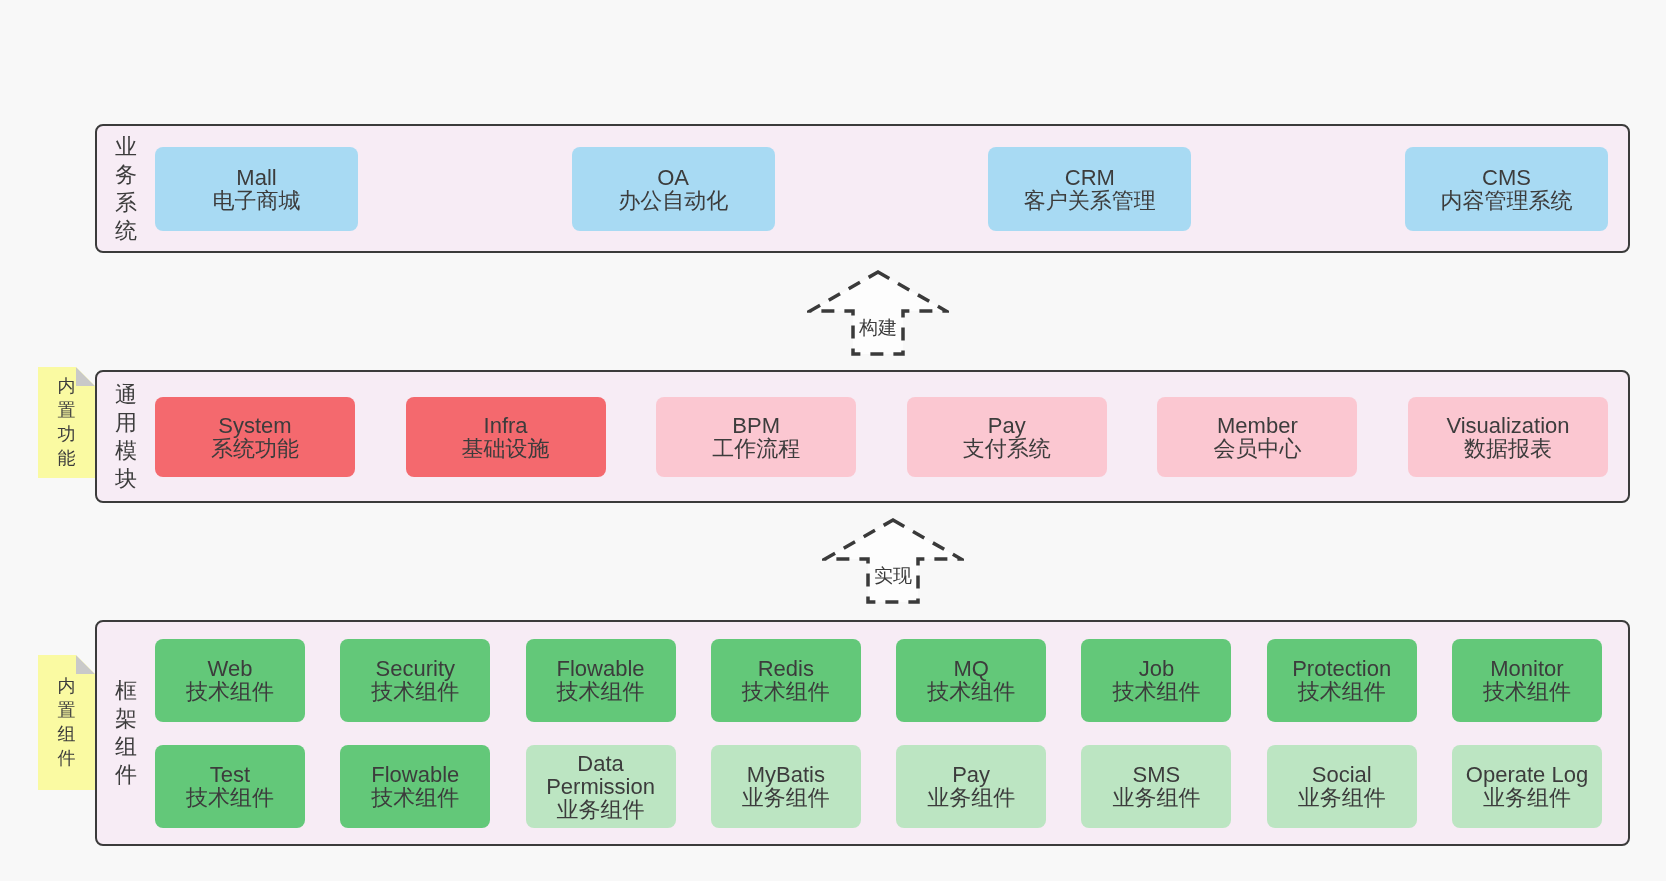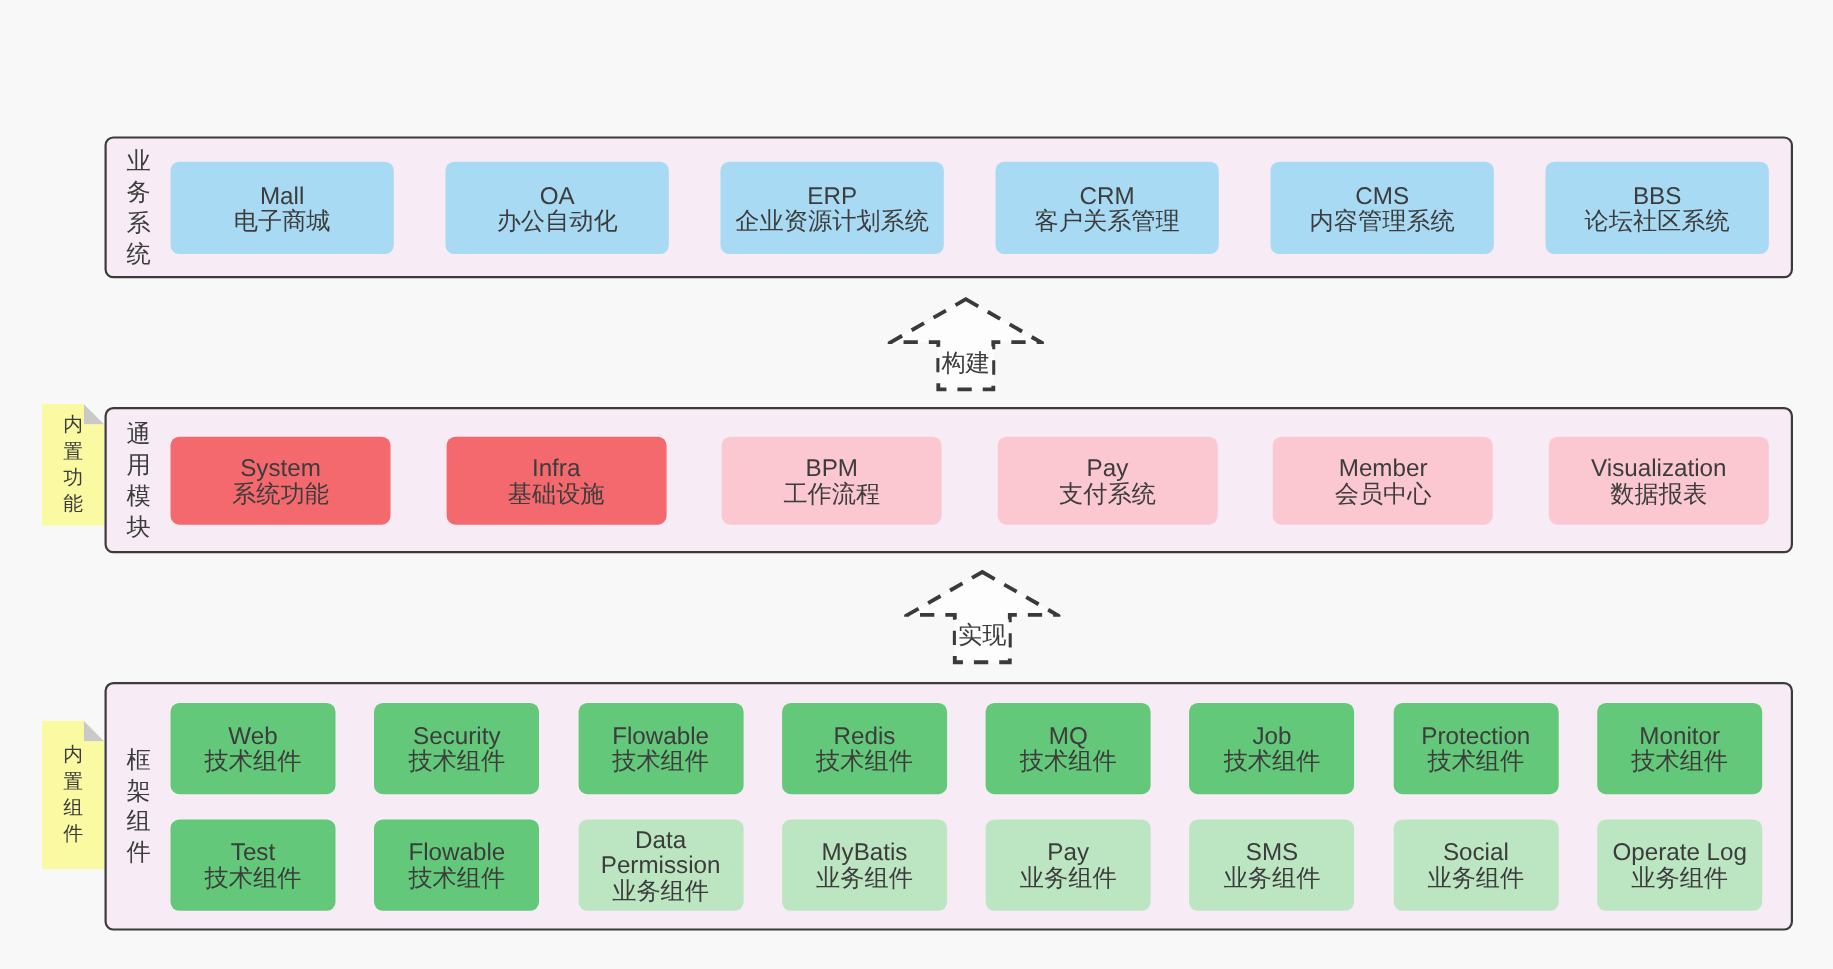--- a/index.html
+++ b/index.html
@@ -79,21 +79,21 @@
   .sticky .vtext{font-size:18px;line-height:19px;gap:5px;position:relative;}
 
   
   .arrow{position:absolute;width:142px;height:88px;z-index:0;}
   #arrow-build{left:807px;top:269px;}
   #arrow-implement{left:822px;top:517px;}
   .arrow svg{display:block;width:142px;height:88px;}
   .arrow-label{
     position:absolute;left:50%;top:46px;transform:translateX(-50%);
     background:var(--arrow-fill,#fdfdfd);
-    font-size:22px;padding:0 2px;white-space:nowrap;
+    font-size:19px;padding:0 2px;white-space:nowrap;
     color:var(--text,#3c3c3c);
   }
 </style>
 </head>
 <body>
 
 <div id="canvas">
 
   <div class="sticky" id="sticky-modules">
     <span class="fold"></span>
@@ -140,34 +140,26 @@
     <div class="box-row">
         <div class="box blue">
           <div class="box-title">Mall</div>
           <div class="box-sub">电子商城</div>
         </div>
         <div class="box blue">
           <div class="box-title">OA</div>
           <div class="box-sub">办公自动化</div>
         </div>
         <div class="box blue">
-          <div class="box-title">ERP</div>
-          <div class="box-sub">企业资源计划系统</div>
-        </div>
-        <div class="box blue">
           <div class="box-title">CRM</div>
           <div class="box-sub">客户关系管理</div>
         </div>
         <div class="box blue">
           <div class="box-title">CMS</div>
           <div class="box-sub">内容管理系统</div>
-        </div>
-        <div class="box blue">
-          <div class="box-title">BBS</div>
-          <div class="box-sub">论坛社区系统</div>
         </div>
       </div>
   </div>
 
   <div class="panel" id="panel-modules">
     <div class="side-label">
       <span class="vtext">
           <div>通</div>
           <div>用</div>
           <div>模</div>

